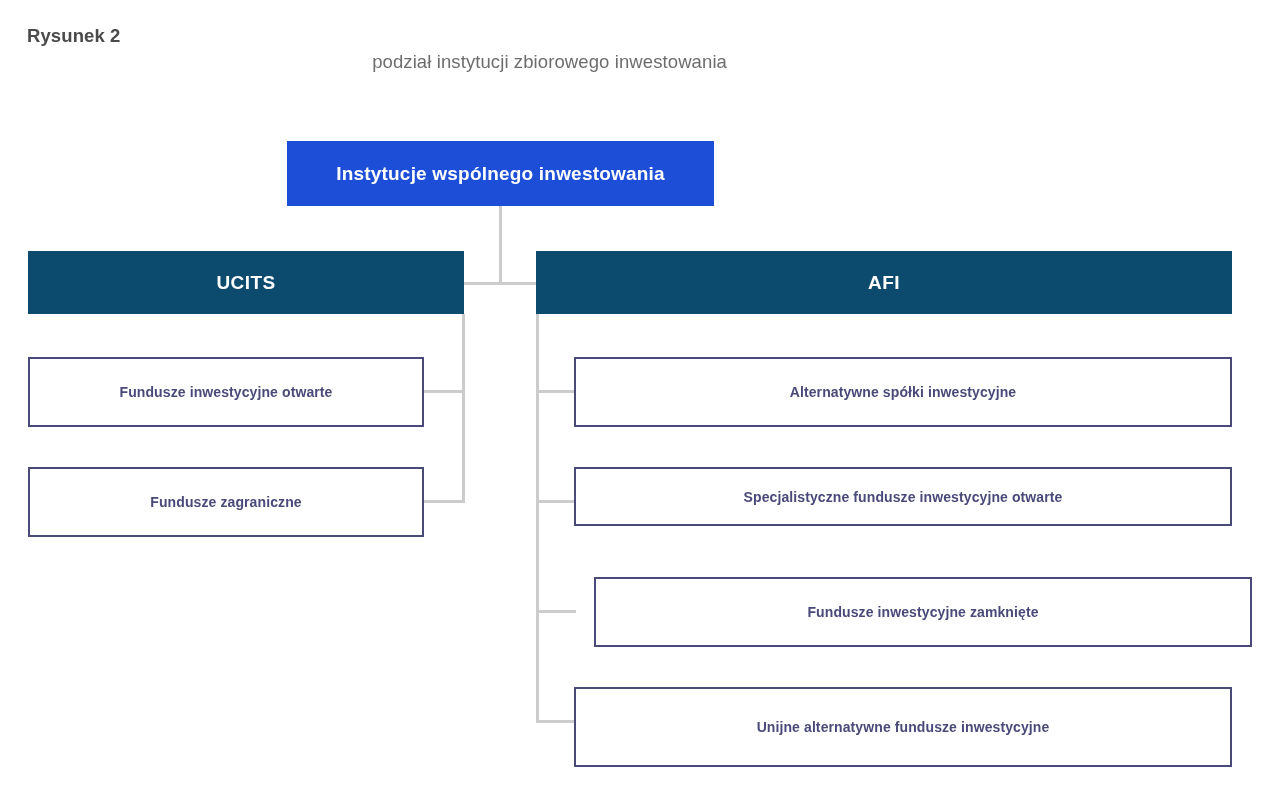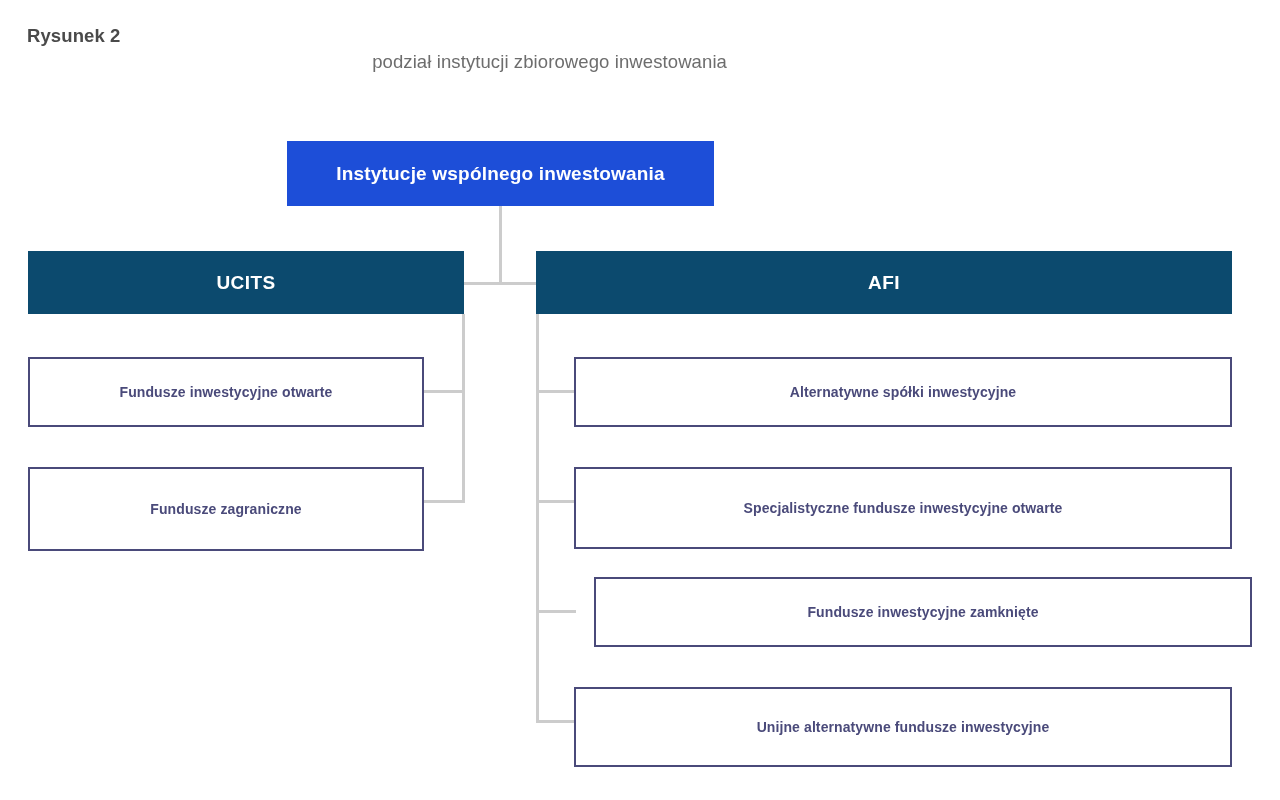--- a/index.html
+++ b/index.html
@@ -129,29 +129,29 @@
   </div>
 
   <div class="node node-category" style="left:536px; top:251px; width:696px; height:63px;">
     <span>AFI</span>
   </div>
 
   <div class="node node-leaf" style="left:28px; top:357px; width:396px; height:70px;">
     <span>Fundusze inwestycyjne otwarte</span>
   </div>
 
-  <div class="node node-leaf" style="left:28px; top:467px; width:396px; height:84px;align-items:center;">
+  <div class="node node-leaf" style="left:28px; top:467px; width:396px; height:70px;align-items:center;">
     <span>Fundusze zagraniczne</span>
   </div>
 
   <div class="node node-leaf" style="left:574px; top:357px; width:658px; height:70px;text-align:right;">
     <span>Alternatywne spółki inwestycyjne</span>
   </div>
 
-  <div class="node node-leaf" style="left:574px; top:467px; width:658px; height:82px;">
+  <div class="node node-leaf" style="left:574px; top:467px; width:658px; height:59px;">
     <span>Specjalistyczne fundusze inwestycyjne otwarte</span>
   </div>
 
   <div class="node node-leaf" style="left:594px; top:577px; width:658px; height:70px;">
     <span>Fundusze inwestycyjne zamknięte</span>
   </div>
 
   <div class="node node-leaf" style="left:574px; top:687px; width:658px; height:80px;">
     <span>Unijne alternatywne fundusze inwestycyjne</span>
   </div>

